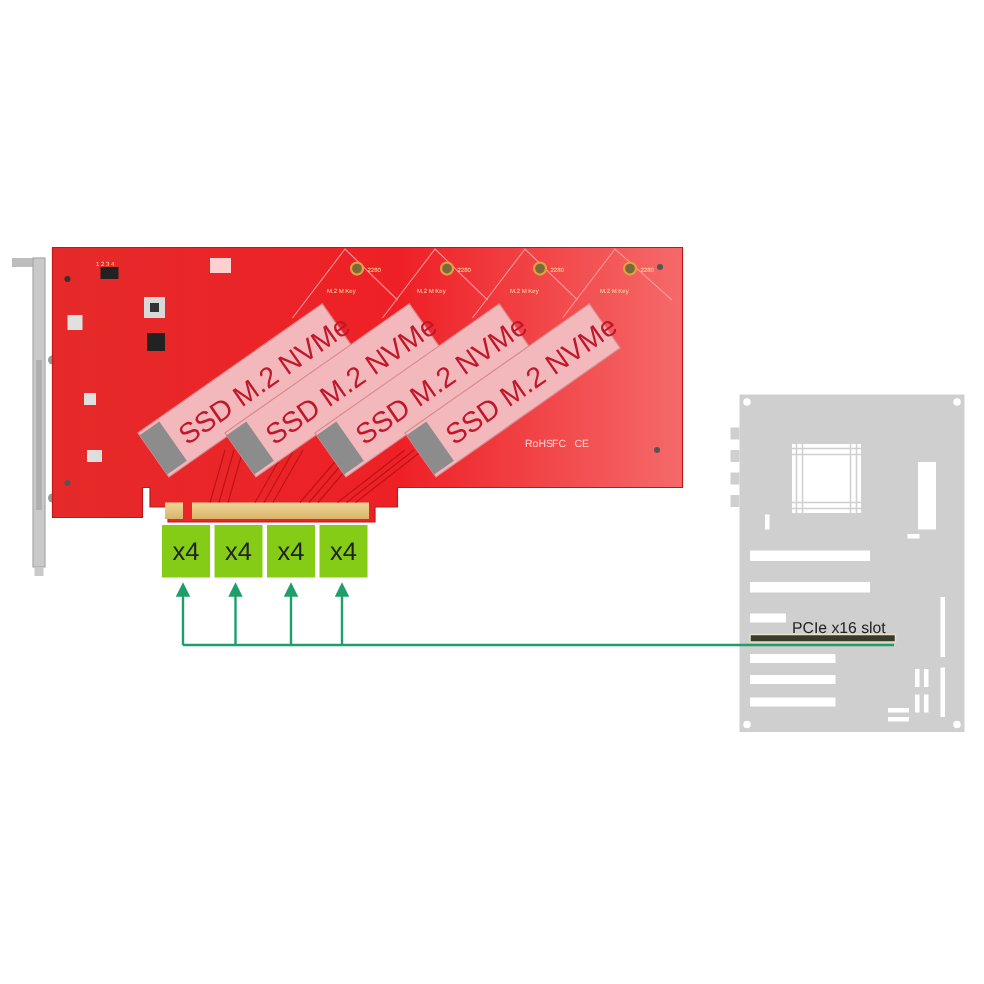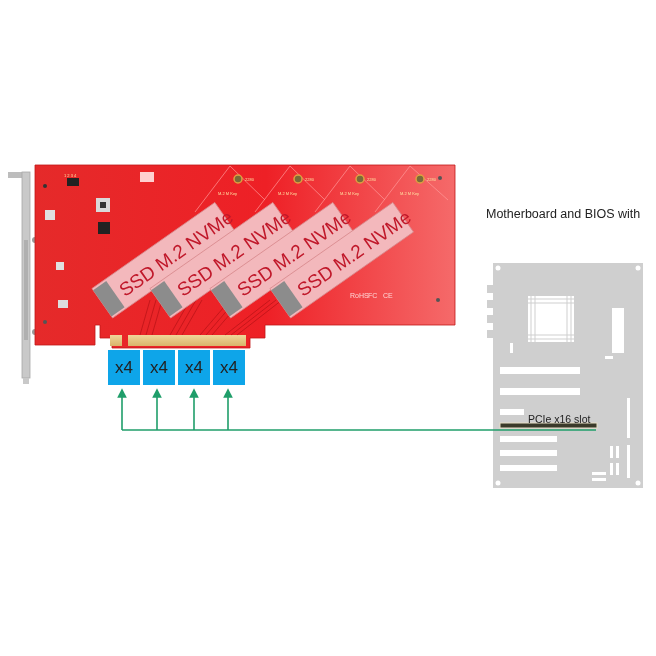--- a/index.html
+++ b/index.html
@@ -1,20 +1,20 @@
 <!DOCTYPE html>
 <html><head>
 <meta charset="utf-8">
 <style>
   html, body { margin:0; padding:0; background:#ffffff; }
   body { width:656px; height:656px; position:relative; overflow:hidden; font-family:"Liberation Sans", sans-serif; }
   #canvas { position:absolute; left:0; top:0; width:656px; height:656px; }
   .caption { position:absolute; left:486px; top:206px; font-size:12.5px; line-height:16px; color:#222; white-space:nowrap; }
   .caption b { font-weight:bold; }
-  .lane-box { position:absolute; top:350px; width:32px; height:35px; background:#0ea5e9; color:#222; font-size:17px; display:flex; align-items:center; justify-content:center; }
+  .lane-box { position:absolute; top:350px; width:32px; height:35px; background:#84cc16; color:#222; font-size:17px; display:flex; align-items:center; justify-content:center; }
   .slot-label { position:absolute; left:528px; top:413px; font-size:10.5px; color:#222; white-space:nowrap;text-align:right; }
   .ssd-text { font-family:"Liberation Sans", sans-serif; font-size:19px; fill:#c0182a; }
   .tiny { font-family:"Liberation Sans", sans-serif; font-size:4px; fill:#ffe0a0; }
   .mark { font-family:"Liberation Sans", sans-serif; font-size:7px; fill:#ffd6d6; }
 </style>
 </head>
 <body>
 
 <svg id="canvas" viewBox="0 0 656 656">
   <defs>
@@ -185,16 +185,15 @@
     <span>x4</span>
   </div>
 <div class="lane-box" style="left:178px;">
     <span>x4</span>
   </div>
 <div class="lane-box" style="left:213px;">
     <span>x4</span>
   </div>
 
 <div class="caption">
-  <div>Motherboard and BIOS with</div>
 </div>
 
 <div class="slot-label">PCIe x16 slot</div>
 
 </body></html>

